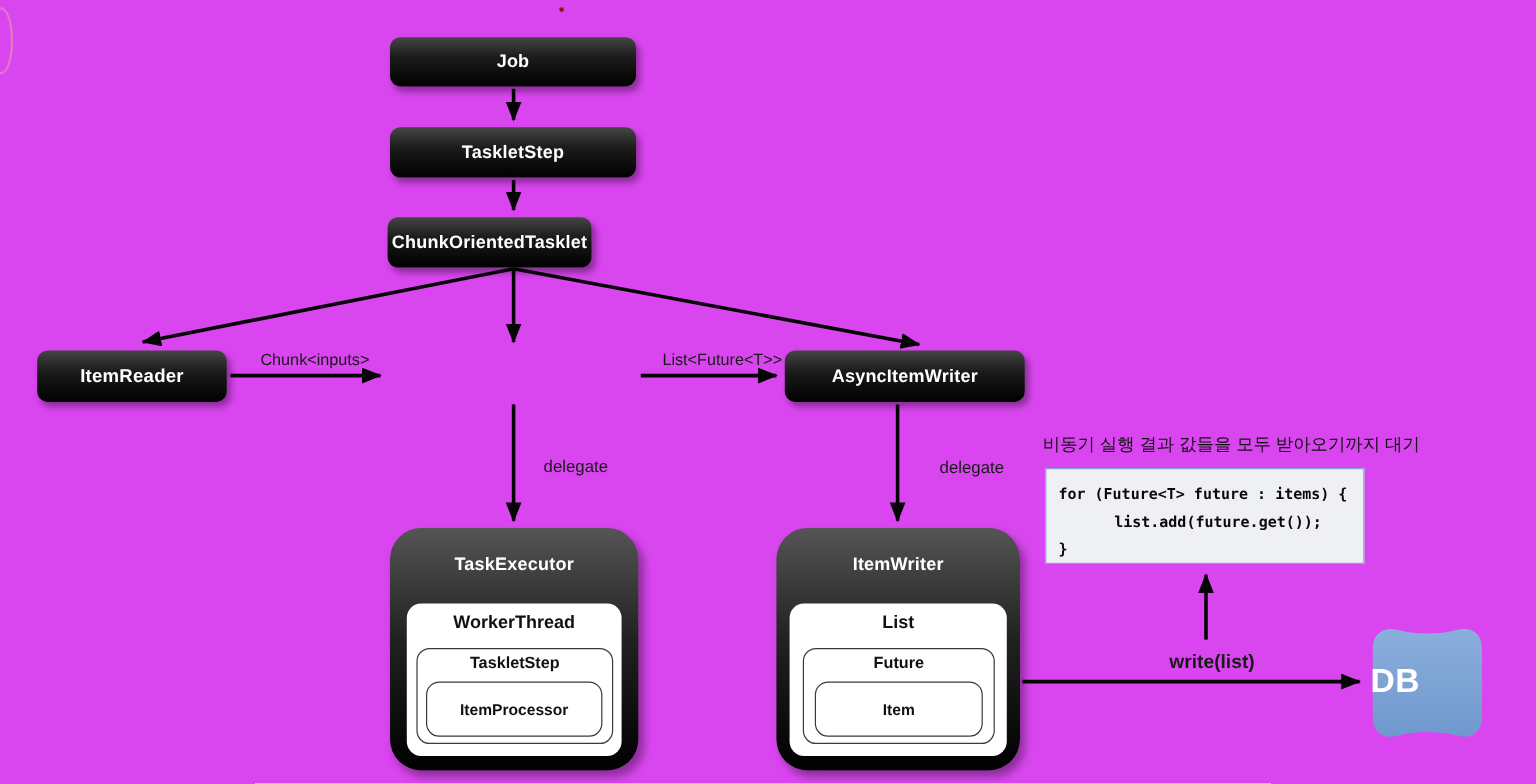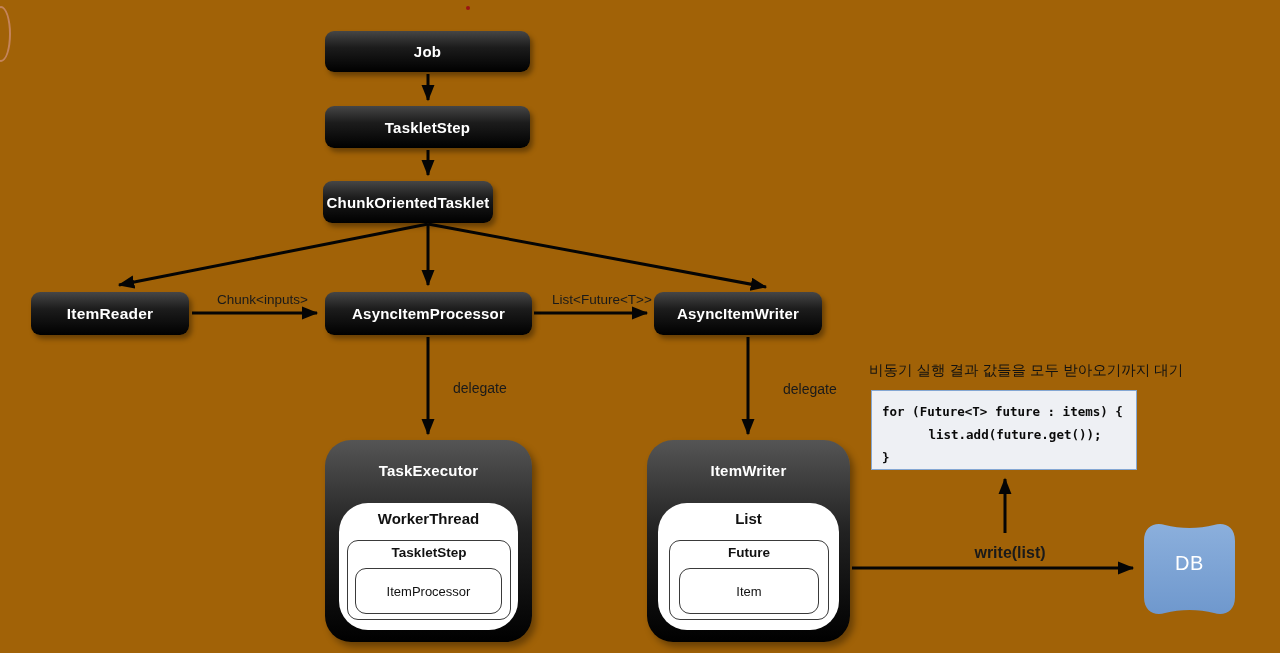--- a/index.html
+++ b/index.html
@@ -1,17 +1,17 @@
 <!DOCTYPE html>
 <html><head>
 <meta charset="utf-8">
 <style>
   html,body{margin:0;padding:0;background:#ffffff;}
   #canvas{
-    position:relative;width:1280px;height:653px;background:#a16207;overflow:hidden;
+    position:relative;width:1280px;height:653px;background:#d946ef;overflow:hidden;
     font-family:"Liberation Sans", sans-serif;
   }
   
   .node{
     position:absolute;display:flex;align-items:center;justify-content:center;
     background:linear-gradient(180deg,#464646 0%,#1c1c1c 40%,#000000 100%);
     border-radius:9px;color:#ffffff;font-weight:700;font-size:15px;
     box-shadow:3px 4px 5px rgba(0,0,0,0.35);letter-spacing:.2px;
   }
   
@@ -19,36 +19,36 @@
     position:absolute;
     background:linear-gradient(180deg,#555555 0%,#222222 45%,#000000 100%);
     border-radius:26px;color:#ffffff;
     box-shadow:4px 5px 7px rgba(0,0,0,0.35);
   }
   .bigbox .big-title{
     position:absolute;top:22px;left:0;right:0;text-align:center;
     font-weight:700;font-size:15px;color:#fff;letter-spacing:.2px;
   }
   .white-box{
-    position:absolute;background:#ffffff;border-radius:29px;
+    position:absolute;background:#ffffff;border-radius:12px;
   }
   .white-title{
     position:absolute;top:7px;left:0;right:0;text-align:center;
     font-weight:700;font-size:15px;color:#111;
   }
   .line-box{
     position:absolute;background:#ffffff;border:1.6px solid #3a3a3a;border-radius:11px;
   }
   .line-title{
     position:absolute;top:4px;left:0;right:0;text-align:center;
     font-weight:700;font-size:13.5px;color:#111;
   }
   .center-title{
     position:absolute;top:0;bottom:0;left:0;right:0;display:flex;
-    align-items:center;justify-content:center;font-weight:400;font-size:13px;color:#111;
+    align-items:center;justify-content:center;font-weight:700;font-size:13px;color:#111;
   }
   
   .edge-label{
     position:absolute;font-size:13.5px;color:#1a1a1a;white-space:nowrap;margin-left:15px;
   }
   .edge-label.bold{font-weight:700;font-size:16px;}
   
   .note{
     position:absolute;left:869px;top:361px;font-size:14.5px;color:#111;white-space:nowrap;
   }
@@ -57,22 +57,22 @@
     background:#eef0f4;border:1.4px solid #84a7d3;box-sizing:border-box;
     padding:9px 10px 0 10px;
   }
   .codeline{
     font-family:"DejaVu Sans Mono", monospace;font-weight:700;font-size:12.5px;
     color:#0a0a0a;line-height:23px;white-space:pre;
   }
   .codeline.indent{padding-left:22px;text-align:center;}
   
   .db-label{
-    position:absolute;left:1142px;top:552px;width:95px;text-align:center;
-    color:#ffffff;font-weight:400;font-size:20px;letter-spacing:.5px;
+    position:absolute;left:1142px;top:552px;width:95px;text-align:left;
+    color:#ffffff;font-weight:700;font-size:28px;letter-spacing:.5px;
   }
   
   .red-dot{position:absolute;left:466px;top:6px;width:4px;height:4px;border-radius:50%;background:#9a1414;}
   .edge-arc{position:absolute;left:-9px;top:6px;width:16px;height:52px;border:2px solid rgba(225,160,160,0.55);border-radius:50%;}
   svg.overlay{position:absolute;left:0;top:0;pointer-events:none;}
 </style>
 </head>
 <body>
 
 <div id="canvas">
@@ -96,22 +96,21 @@
       <line x1="852" y1="568" x2="1133" y2="568" marker-end="url(#ah)"></line>
       <line x1="1005" y1="533" x2="1005" y2="479" marker-end="url(#ah)"></line>
     </g>
   </svg>
 
   <div class="node" style="left:325px;top:31px;width:205px;height:41px;">Job</div>
   <div class="node" style="left:325px;top:106px;width:205px;height:42px;">TaskletStep</div>
   <div class="node" style="left:323px;top:181px;width:170px;height:42px;">ChunkOrientedTasklet</div>
 
   <div class="node" style="left:31px;top:292px;width:158px;height:43px;font-size:15.5px;">ItemReader</div>
-  <div class="node" style="left:325px;top:292px;width:207px;height:43px;">AsyncItemProcessor</div>
-  <div class="node" style="left:654px;top:292px;width:168px;height:43px;">AsyncItemWriter</div>
+  <div class="node" style="left:654px;top:292px;width:200px;height:43px;">AsyncItemWriter</div>
 
   <div class="edge-label" style="left:202px;top:292px;">Chunk&lt;inputs&gt;</div>
   <div class="edge-label" style="left:537px;top:292px;">List&lt;Future&lt;T&gt;&gt;</div>
   <div class="edge-label" style="left:438px;top:380px;font-size:14px;">delegate</div>
   <div class="edge-label" style="left:768px;top:381px;font-size:14px;">delegate</div>
   <div class="edge-label bold" style="left:940px;top:544px;width:110px;text-align:center;">write(list)</div>
 
   <div class="bigbox" style="left:325px;top:440px;width:207px;height:202px;">
     <div class="big-title">TaskExecutor</div>
     <div class="white-box" style="left:14px;top:63px;width:179px;height:127px;">

